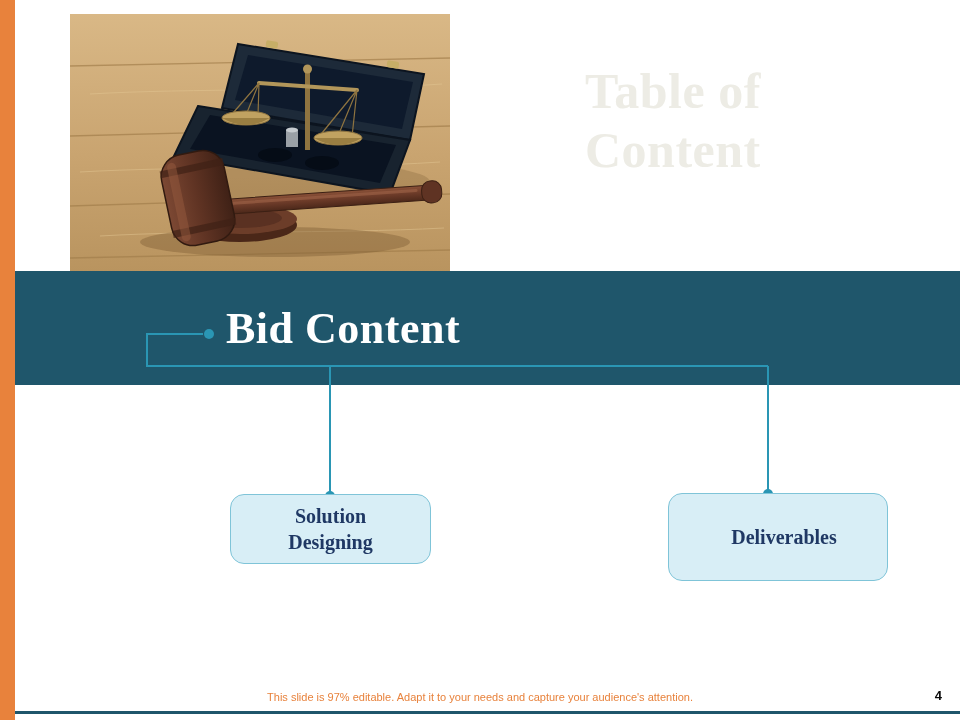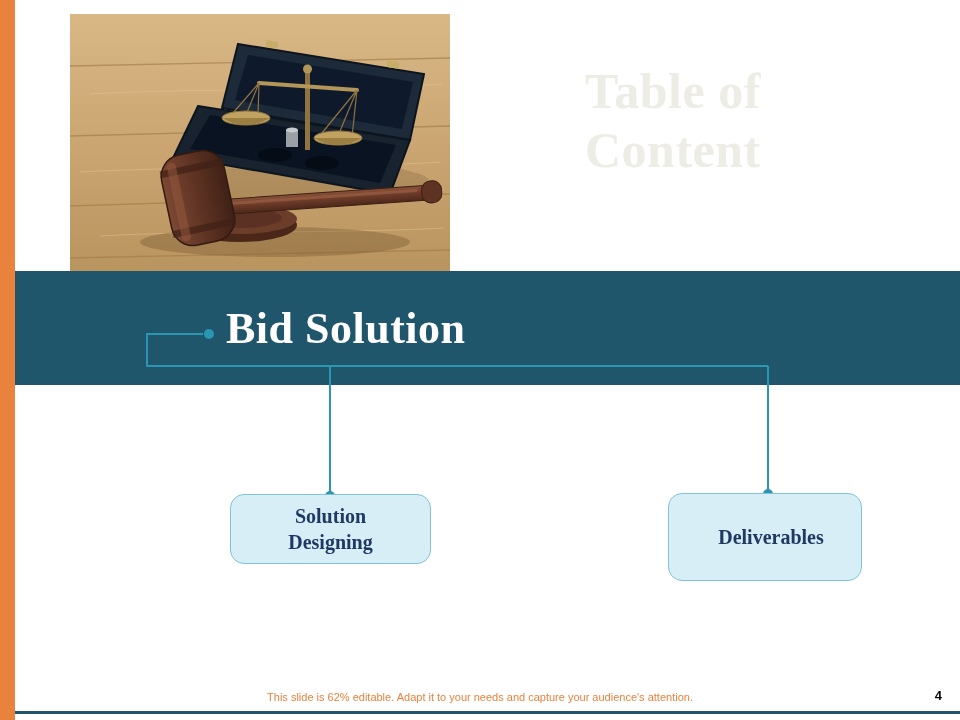--- a/index.html
+++ b/index.html
@@ -46,21 +46,21 @@
     position:absolute; display:flex; align-items:center; justify-content:center;
     text-align:center;
     background:var(--node-fill,#D8EEF6);
     border:1px solid var(--node-border,#7FC4D8);
     border-radius:14px;
     font-family:"Liberation Serif", serif; font-weight:700; font-size:20px;
     line-height:1.3; color:var(--node-text,#1F3864);
     cursor:pointer;
   }
   .node-1 { left:230px; top:494px; width:201px; height:70px; }
-  .node-2 { left:668px; top:493px; width:194px; height:88px;padding-left:12px; }
+  .node-2 { left:668px; top:493px; width:220px; height:88px;padding-left:12px; }
   .node-1 .node-label { max-width:140px; }
 
   .footer {
     position:absolute; left:0; right:0; top:691px; text-align:center;
     font-size:11px; color:var(--accent-orange,#E8823C);
   }
 
   .page-number {
     position:absolute; right:18px; top:688px;
     font-size:13px; font-weight:700; color:#0b0b0b;
@@ -152,38 +152,38 @@
         <rect x="96" y="211" width="64" height="7" fill="#3F2116" opacity="0.7"></rect>
         <rect x="104" y="144" width="9" height="80" rx="4.5" fill="#95593E" opacity="0.5"></rect>
       </g>
     </svg>
   </div>
 
   <h1 class="watermark">Table of Content</h1>
 
   <div class="band"></div>
 
-  <h2 class="section-title">Bid Solution</h2>
+  <h2 class="section-title">Bid Content</h2>
 
   <svg class="connectors" viewBox="0 0 960 720">
     <path d="M203 334 H147 V366 H768"></path>
     <path d="M330 366 V496"></path>
     <path d="M768 366 V494"></path>
     <circle cx="209" cy="334" r="5"></circle>
     <circle cx="330" cy="496" r="5"></circle>
     <circle cx="768" cy="494" r="5"></circle>
   </svg>
 
   <div class="node node-1">
     <span class="node-label">Solution Designing</span>
   </div>
 
   <div class="node node-2">
     <span class="node-label">Deliverables</span>
   </div>
 
-  <div class="footer">This slide is 62% editable. Adapt it to your needs and capture your audience's attention.</div>
+  <div class="footer">This slide is 97% editable. Adapt it to your needs and capture your audience's attention.</div>
 
   <div class="page-number">4</div>
 
   <div class="bottom-line"></div>
 
 </div>
 
 </body></html>

